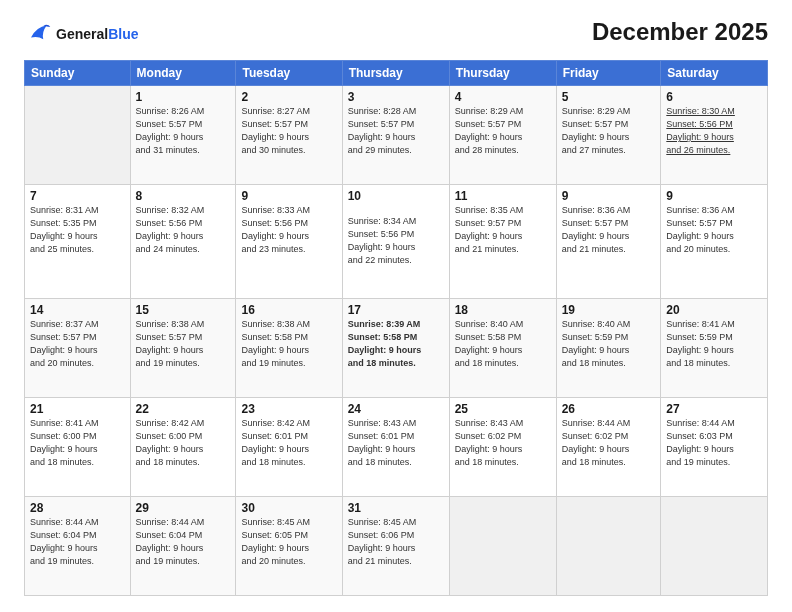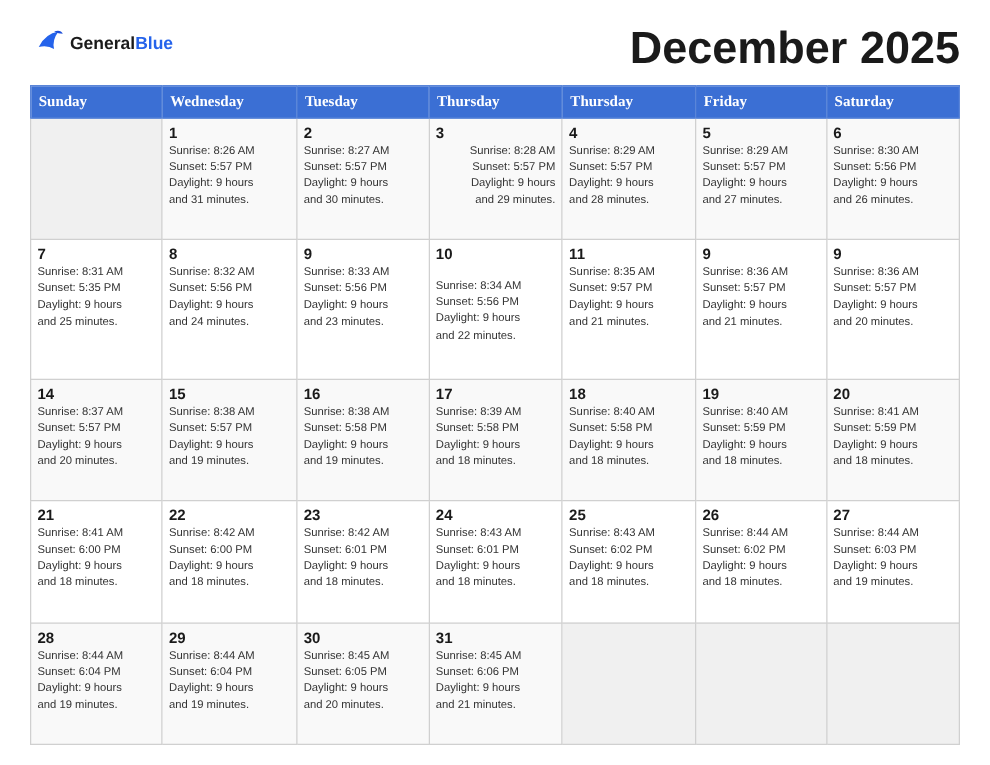--- a/index.html
+++ b/index.html
@@ -29,21 +29,21 @@
       gap: 4px;
     }
     .logo-bird {
       width: 28px;
       height: 28px;
     }
     .title-block {
       text-align: right;
     }
     .month-title {
-      font-size: 36px;
+      font-size: 24px;
       font-weight: bold;
       color: #1a1a1a;
       line-height: 1;
     }
     .location {
       font-size: 14px;
       color: #444;
       margin-top: 2px;
     }
     .calendar {
@@ -52,21 +52,20 @@
       flex: 1;
     }
     .calendar thead th {
       background: #3b6fd4;
       color: #fff;
       font-size: 12px;
       font-weight: bold;
       padding: 5px 6px;
       text-align: left;
       border: 1px solid #5a85d8;
-      font-family: Liberation Serif, serif;
     }
     .calendar tbody td {
       border: 1px solid #d0d0d0;
       vertical-align: top;
       padding: 4px 5px;
       width: 113px;
       font-size: 9.5px;
       color: #222;
       background: #fff;
     }
@@ -105,21 +104,21 @@
     </div>
     <div class="title-block">
       <div class="month-title">December 2025</div>
     </div>
   </div>
 
   <table class="calendar">
     <thead>
       <tr>
       <th>Sunday</th>
-          <th>Wednesday</th>
+          <th>Monday</th>
           <th>Tuesday</th>
           <th>Thursday</th>
           <th>Thursday</th>
           <th>Friday</th>
           <th>Saturday</th>
         </tr>
     </thead>
     <tbody id="calendar-body">
     <tr>
           <td class="empty"></td>
@@ -132,42 +131,42 @@
           </td>
           <td>
             <span class="day-number">2</span>
             <div class="day-info" style="white-space: pre-line;">Sunrise: 8:27 AM
 Sunset: 5:57 PM
 Daylight: 9 hours
 and 30 minutes.</div>
           </td>
           <td>
             <span class="day-number">3</span>
-            <div class="day-info" style="white-space: pre-line; text-align: right;">Sunrise: 8:28 AM
+            <div class="day-info" style="white-space: pre-line;">Sunrise: 8:28 AM
 Sunset: 5:57 PM
 Daylight: 9 hours
 and 29 minutes.</div>
           </td>
           <td>
             <span class="day-number">4</span>
             <div class="day-info" style="white-space: pre-line;">Sunrise: 8:29 AM
 Sunset: 5:57 PM
 Daylight: 9 hours
 and 28 minutes.</div>
           </td>
           <td>
             <span class="day-number">5</span>
             <div class="day-info" style="white-space: pre-line;">Sunrise: 8:29 AM
 Sunset: 5:57 PM
 Daylight: 9 hours
 and 27 minutes.</div>
           </td>
           <td>
             <span class="day-number">6</span>
-            <div class="day-info" style="white-space: pre-line;">Sunrise: 8:30 AM
+            <div class="day-info" style="white-space: pre-line; text-decoration: underline;">Sunrise: 8:30 AM
 Sunset: 5:56 PM
 Daylight: 9 hours
 and 26 minutes.</div>
           </td>
         </tr>
         <tr>
           <td>
             <span class="day-number">7</span>
             <div class="day-info" style="white-space: pre-line;">Sunrise: 8:31 AM
 Sunset: 5:35 PM
@@ -234,21 +233,21 @@
           </td>
           <td>
             <span class="day-number">16</span>
             <div class="day-info" style="white-space: pre-line;">Sunrise: 8:38 AM
 Sunset: 5:58 PM
 Daylight: 9 hours
 and 19 minutes.</div>
           </td>
           <td>
             <span class="day-number">17</span>
-            <div class="day-info" style="white-space: pre-line;">Sunrise: 8:39 AM
+            <div class="day-info" style="white-space: pre-line; font-weight: bold;">Sunrise: 8:39 AM
 Sunset: 5:58 PM
 Daylight: 9 hours
 and 18 minutes.</div>
           </td>
           <td>
             <span class="day-number">18</span>
             <div class="day-info" style="white-space: pre-line;">Sunrise: 8:40 AM
 Sunset: 5:58 PM
 Daylight: 9 hours
 and 18 minutes.</div>

